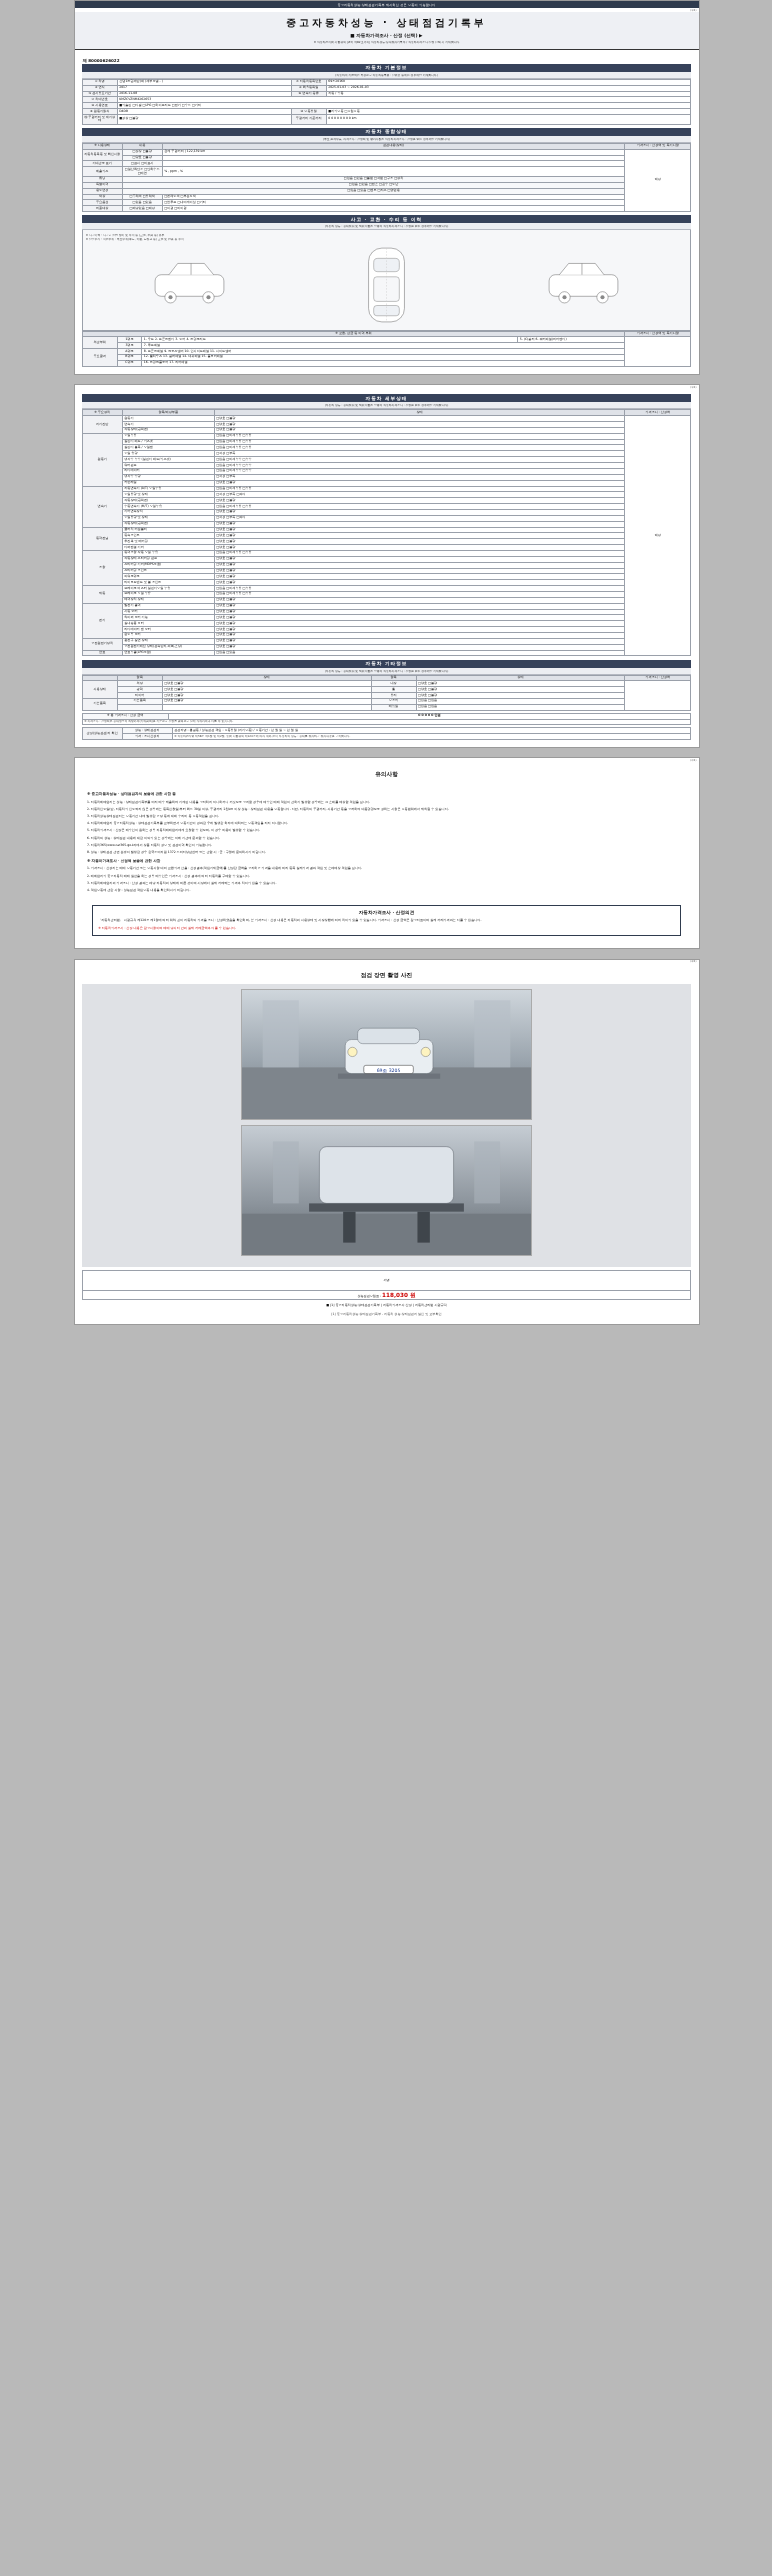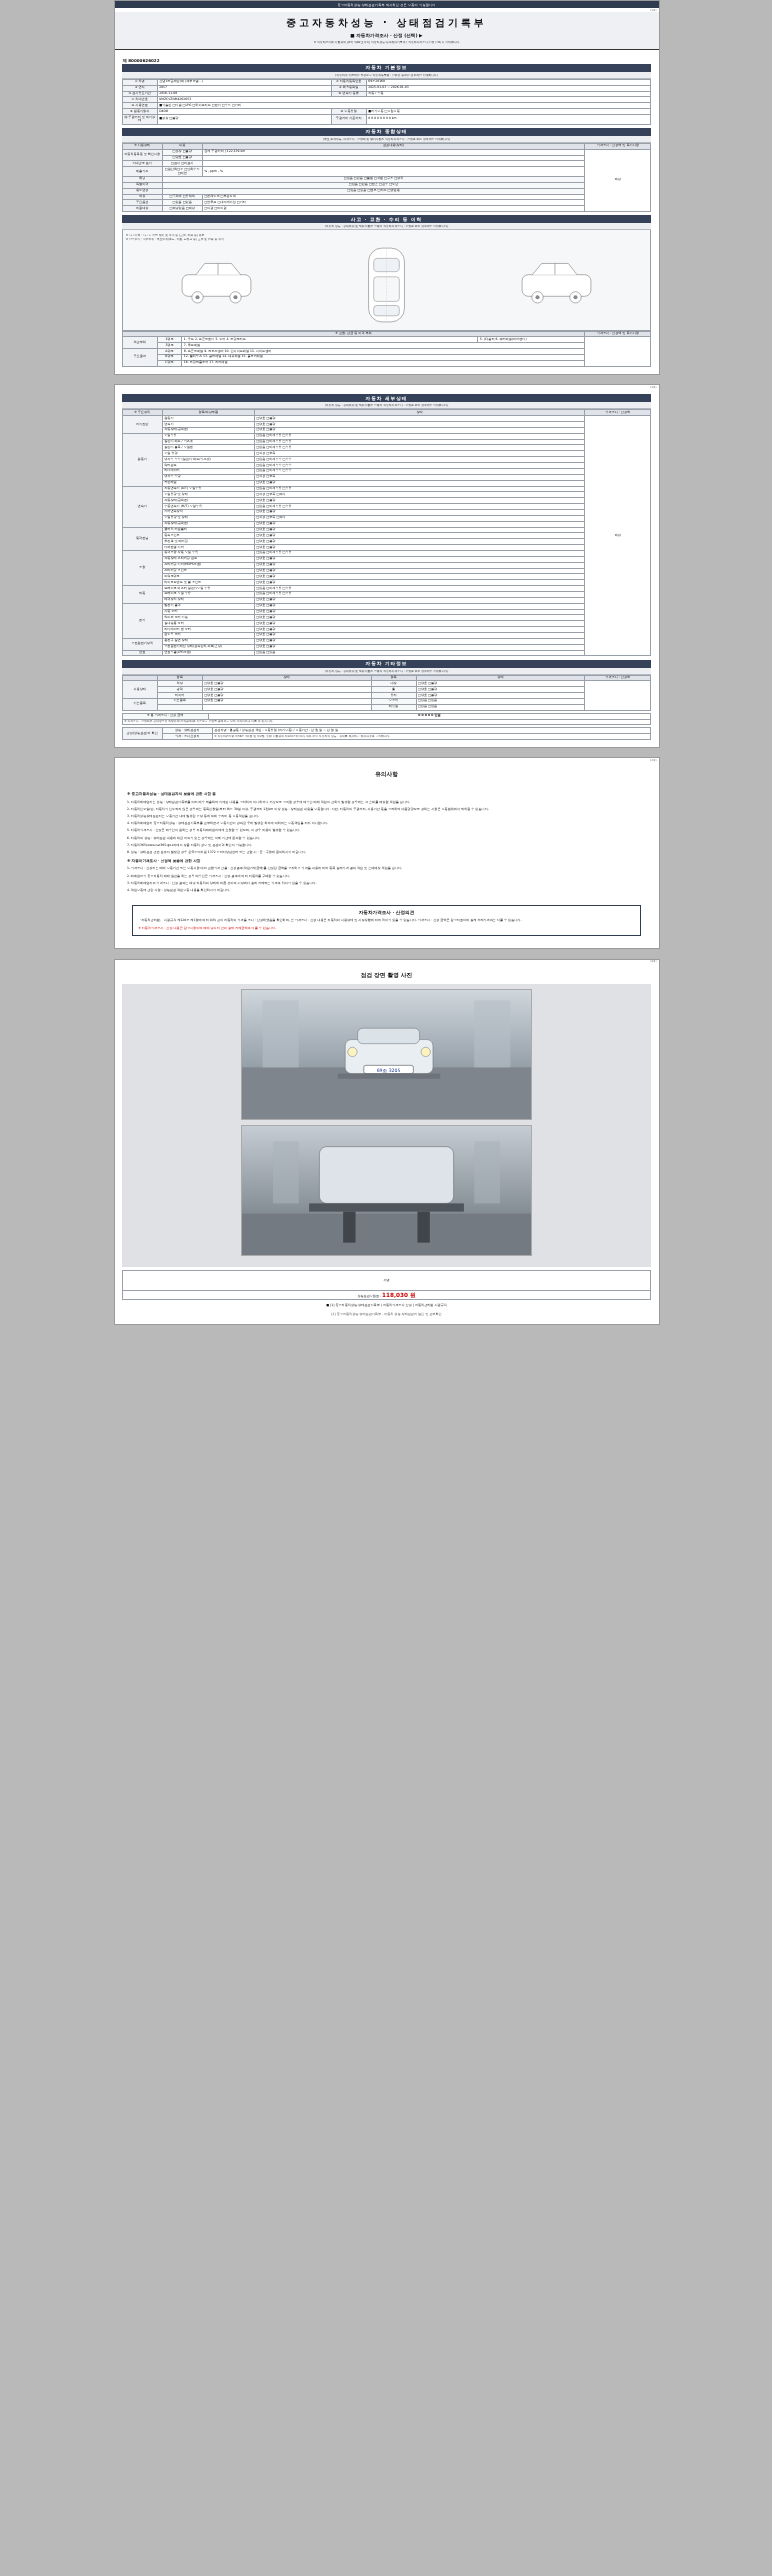--- a/index.html
+++ b/index.html
@@ -1,18 +1,18 @@
 <!DOCTYPE html>
 <html lang="ko" style="font-size:8.2px"><head>
 <meta charset="utf-8">
 <style>
   html,body{margin:0;padding:0;background:#b9b9b9;}
   body{font-family:"DejaVu Sans","Liberation Sans",sans-serif;font-size:3.6px;color:#111;}
   .page{width:773px;margin:0 auto;position:relative;}
-  .sheet{background:#ffffff;border:0.5px solid #9a9a9a;margin:0 auto 9.3px auto;width:546px;box-sizing:border-box;padding:0;}
+  .sheet{background:#ffffff;border:0.5px solid #9a9a9a;margin:0 auto 9.3px auto;width:626px;box-sizing:border-box;padding:0;}
   .sheet-inner{padding:5.2px 7.2px 7.2px 7.2px;}
   .xtiny{font-size:2.8px;color:#444;}
   .center{text-align:center;}
   .bold{font-weight:bold;}
 
   
   .topbar{background:#2f3b4e;color:#fff;text-align:center;padding:2.1px 0 1px 0;font-size:3.1px;letter-spacing:0.2px;}
   .titleblock{background:#eef0f4;border-bottom:0.5px solid #333;padding:5.2px 0 4.1px 0;text-align:center;}
   .titleblock h1{margin:0;font-size:9.8px;letter-spacing:3.1px;font-weight:bold;}
   .titleblock .sub{margin-top:3.1px;font-size:4.6px;font-weight:bold;}

